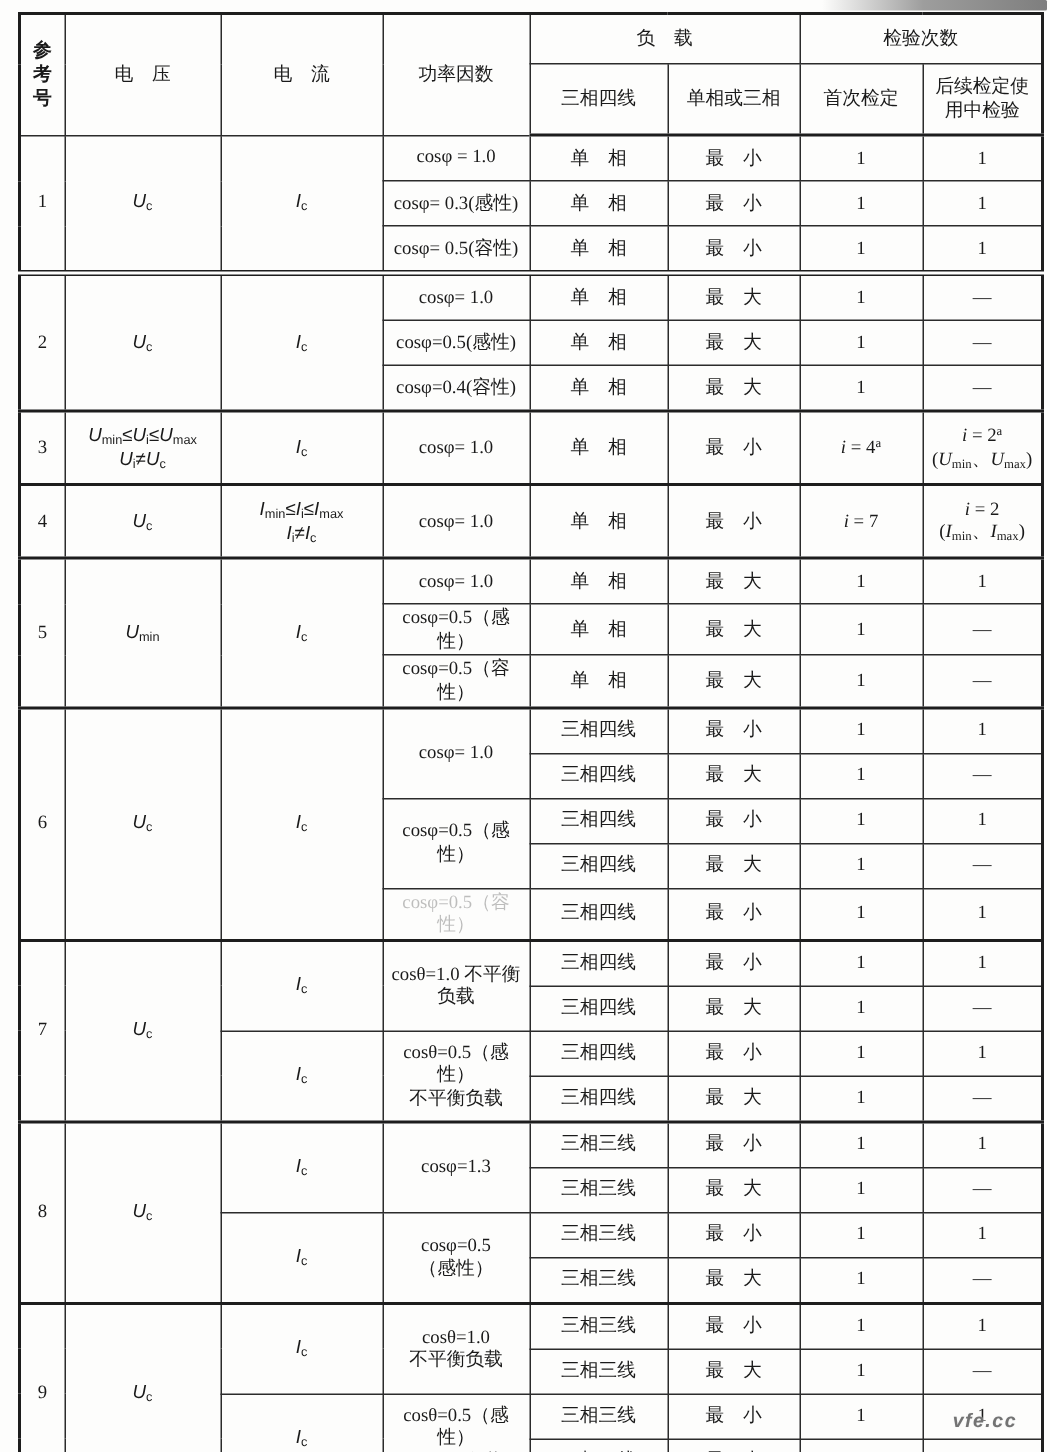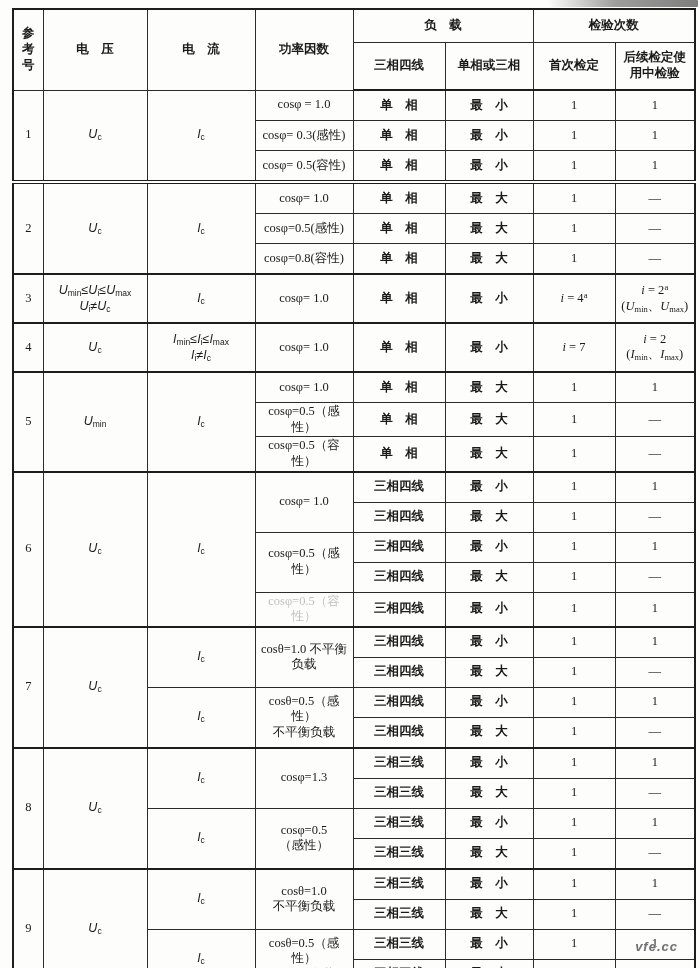--- a/index.html
+++ b/index.html
@@ -7,29 +7,29 @@
         font-family:"Liberation Sans","DejaVu Sans",sans-serif;color:#1a1a1a;}
   .scan-smudge{position:absolute;top:0;right:2px;width:150px;height:7px;
         background:linear-gradient(to left,#3a3a3a,#6a6a6a 55%,rgba(120,120,120,0) 100%);
         opacity:.65;border-radius:1px;}
   table.vtable{position:absolute;left:12px;top:8px;width:682px;border-collapse:collapse;
         table-layout:fixed;background:#fdfdfc;}
   table.vtable td,table.vtable th{border:1px solid #2b2b2b;padding:1px 2px;text-align:center;
         vertical-align:middle;font-size:12.5px;line-height:1.25;overflow:hidden;}
   
   table.vtable{border:2px solid #1d1d1d;}
-  thead th{font-weight:700;font-size:12.5px;}
+  thead th{font-weight:400;font-size:12.5px;}
   thead tr.grp-h th{height:30px;}
   thead tr.sub-h th{height:44px;border-bottom:2px solid #1d1d1d;}
   .refcol{font-size:12px;font-weight:700;line-height:1.35;}
   td.ref{font-family:"Liberation Serif","DejaVu Serif",serif;font-size:17px;}
   td.math{font-family:Liberation Sans, sans-serif;font-size:13px;}
   td.math i{font-style:italic;}
   td.pf{font-size:12px;font-family:"Liberation Serif","DejaVu Serif",serif;}
-  td.cn{font-weight:700;font-size:12.5px;}
+  td.cn{font-weight:400;font-size:12.5px;}
   td.num{font-family:"Liberation Serif","DejaVu Serif",serif;font-size:13px;}
   td.num i{font-style:italic;}
   sub,sup{font-size:68%;}
   sub{vertical-align:-0.25em;}
   sup{vertical-align:0.45em;}
   tr.h28 td{height:27px;}
   tr.h45 td{height:45px;}
   tr.grp > td{border-top:2px solid #1d1d1d;}
   tr.dbl > td{border-top:4px double #1d1d1d;}
   td.faded{opacity:.28;}
@@ -108,21 +108,21 @@
         <td class="num">—</td>
       </tr>
       <tr class="h28">
         <td class="pf">cosφ=0.5(感性)</td>
         <td class="cn">单　相</td>
         <td class="cn">最　大</td>
         <td class="num">1</td>
         <td class="num">—</td>
       </tr>
       <tr class="h28">
-        <td class="pf">cosφ=0.8(容性)</td>
+        <td class="pf">cosφ=0.4(容性)</td>
         <td class="cn">单　相</td>
         <td class="cn">最　大</td>
         <td class="num">1</td>
         <td class="num">—</td>
       </tr>
 
       <tr class="h45 grp">
         <td class="ref">3</td>
         <td class="math"><i>U</i><sub>min</sub>≤<i>U</i><sub>i</sub>≤<i>U</i><sub>max</sub><br><i>U</i><sub>i</sub>≠<i>U</i><sub>c</sub></td>
         <td class="math"><i>I</i><sub>c</sub></td>

